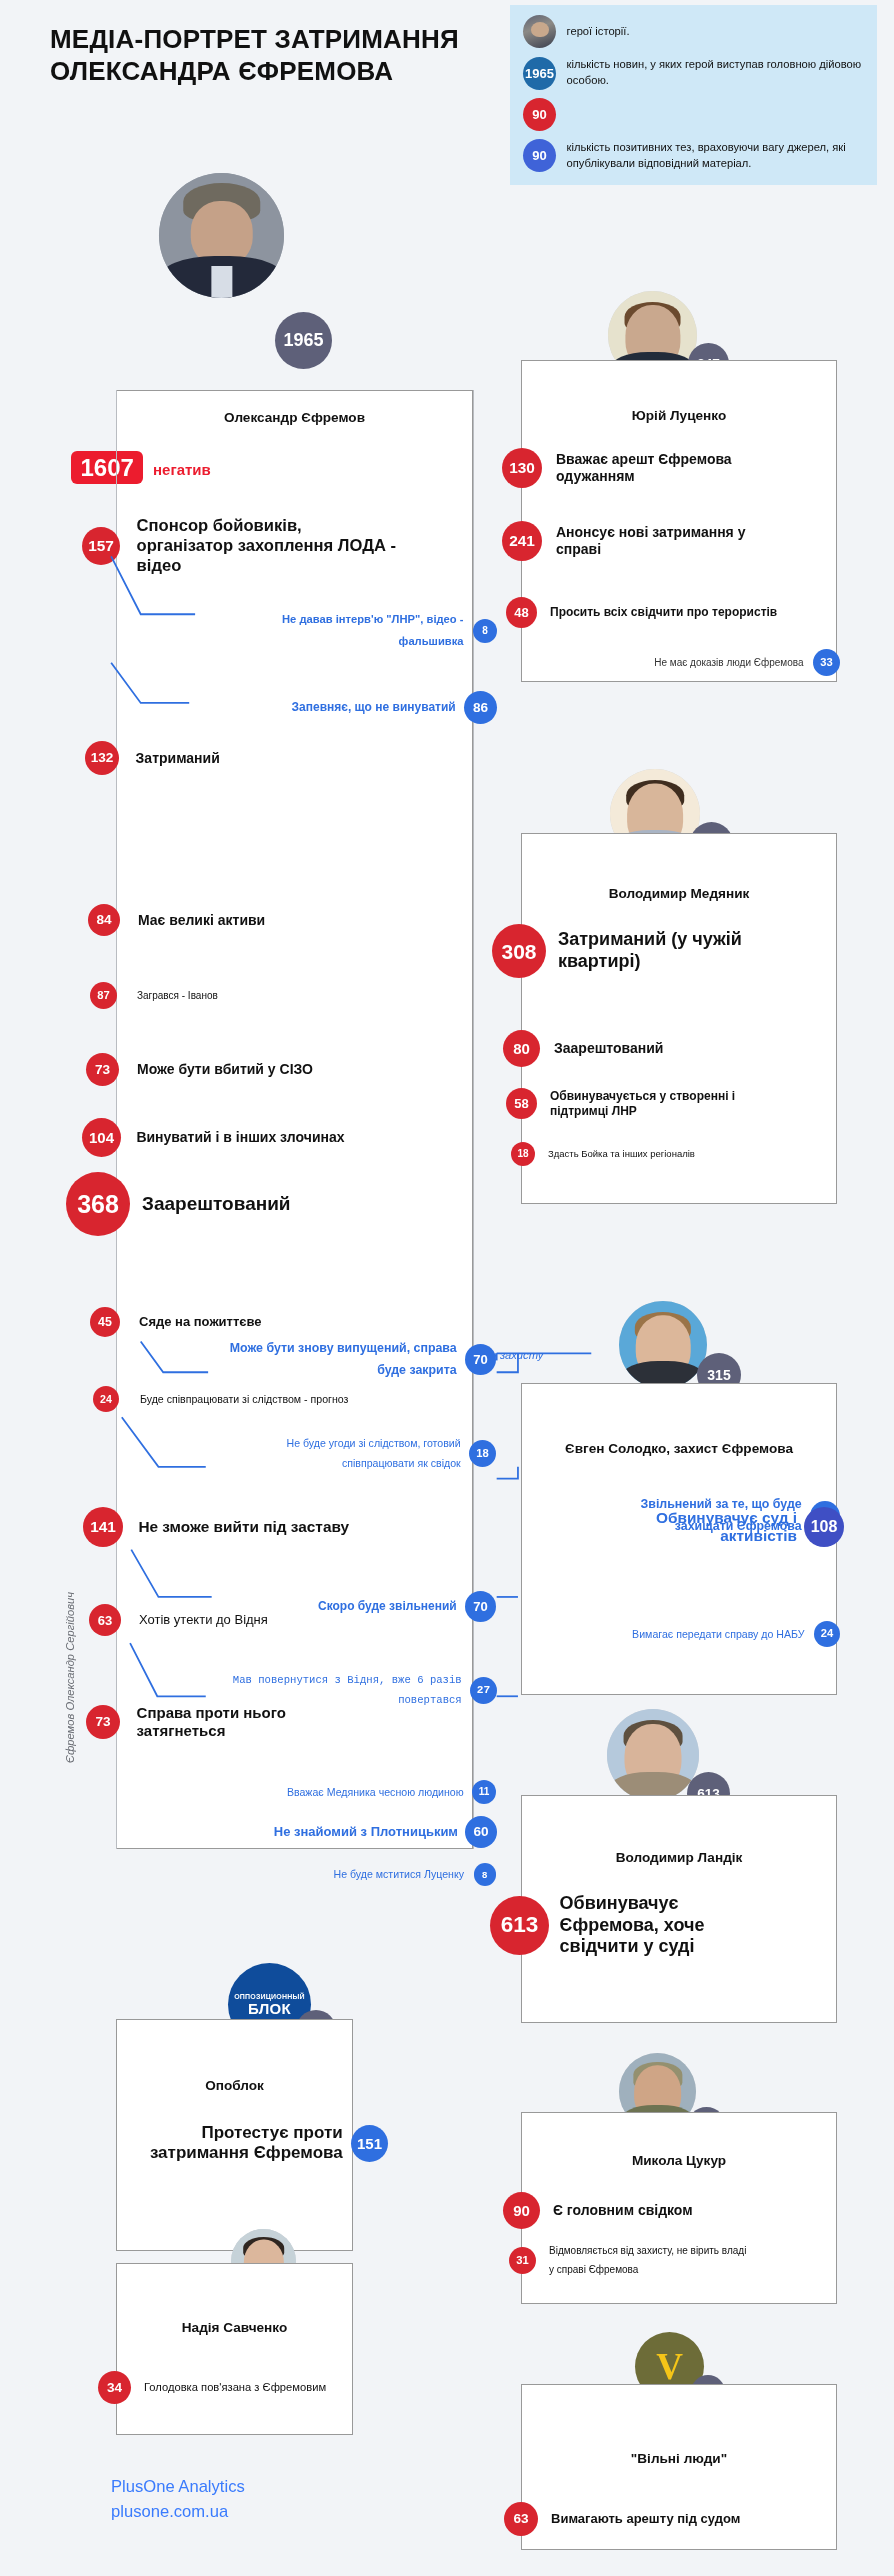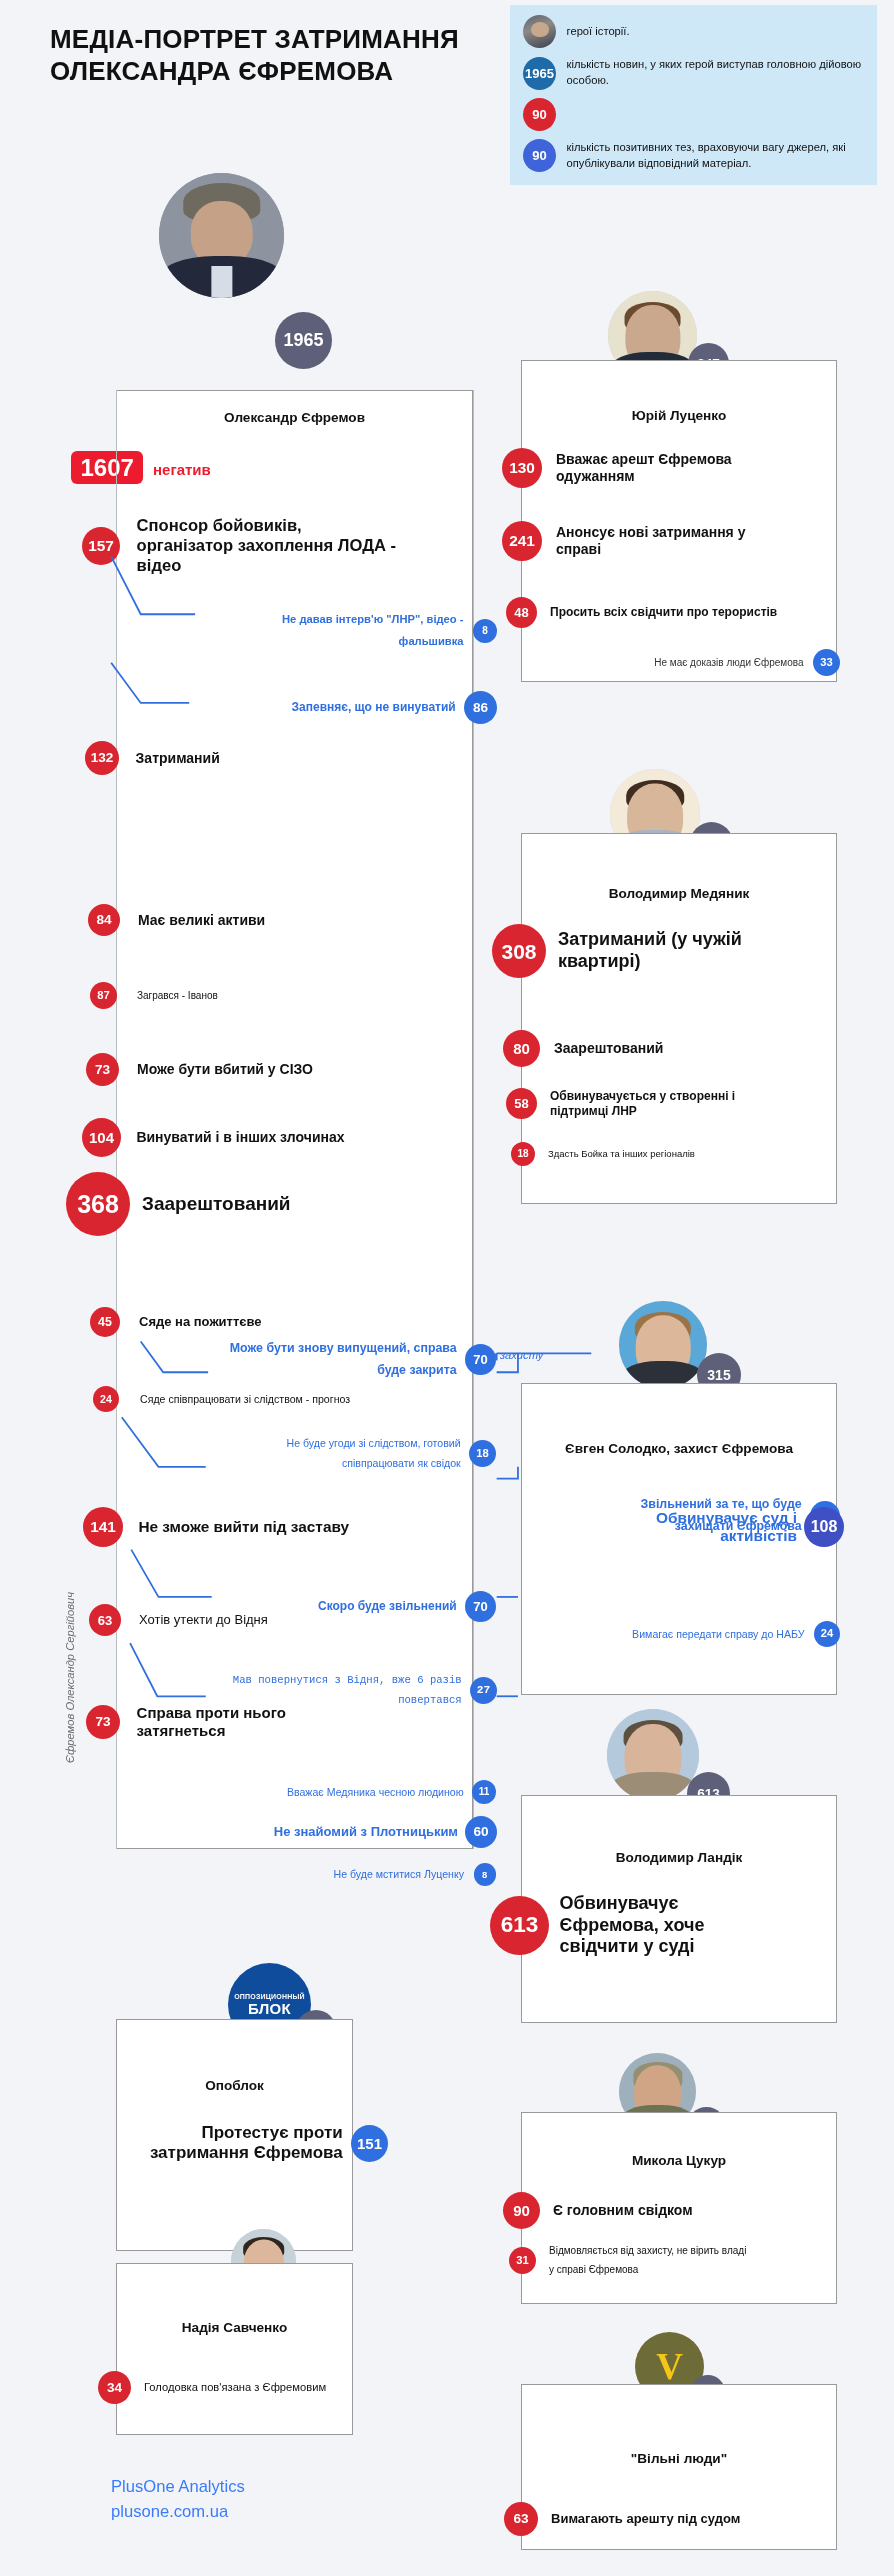--- a/index.html
+++ b/index.html
@@ -334,21 +334,21 @@
     <div class="ttext" style="font-size:19px;margin-left:12px;width:272px;">Заарештований</div>
   </div>
 
   <div class="thesis" style="left:90px;top:1307px;width:379px;">
     <div class="tnum red" style="width:30px;height:30px;font-size:12.4px;">45</div>
     <div class="ttext" style="font-size:13px;margin-left:19px;width:272px;">Сяде на пожиттєве</div>
   </div>
 
   <div class="thesis" style="left:93px;top:1386px;width:379px;">
     <div class="tnum red" style="width:26px;height:26px;font-size:10.6px;">24</div>
-    <div class="ttext light" style="font-size:10.6px;margin-left:21px;width:225px;line-height:1.9;">Сяде співпрацювати зі слідством - прогноз</div>
+    <div class="ttext light" style="font-size:10.6px;margin-left:21px;width:225px;line-height:1.9;">Буде співпрацювати зі слідством - прогноз</div>
   </div>
 
   <div class="thesis" style="left:83px;top:1507px;width:384px;">
     <div class="tnum red" style="width:40px;height:40px;font-size:15.4px;">141</div>
     <div class="ttext" style="font-size:15.4px;margin-left:15.4px;width:272px;">Не зможе вийти під заставу</div>
   </div>
 
   <div class="thesis" style="left:89px;top:1604px;width:379px;">
     <div class="tnum red" style="width:32px;height:32px;font-size:13px;">63</div>
     <div class="ttext light" style="font-size:13px;margin-left:18px;width:272px;">Хотів утекти до Відня</div>

